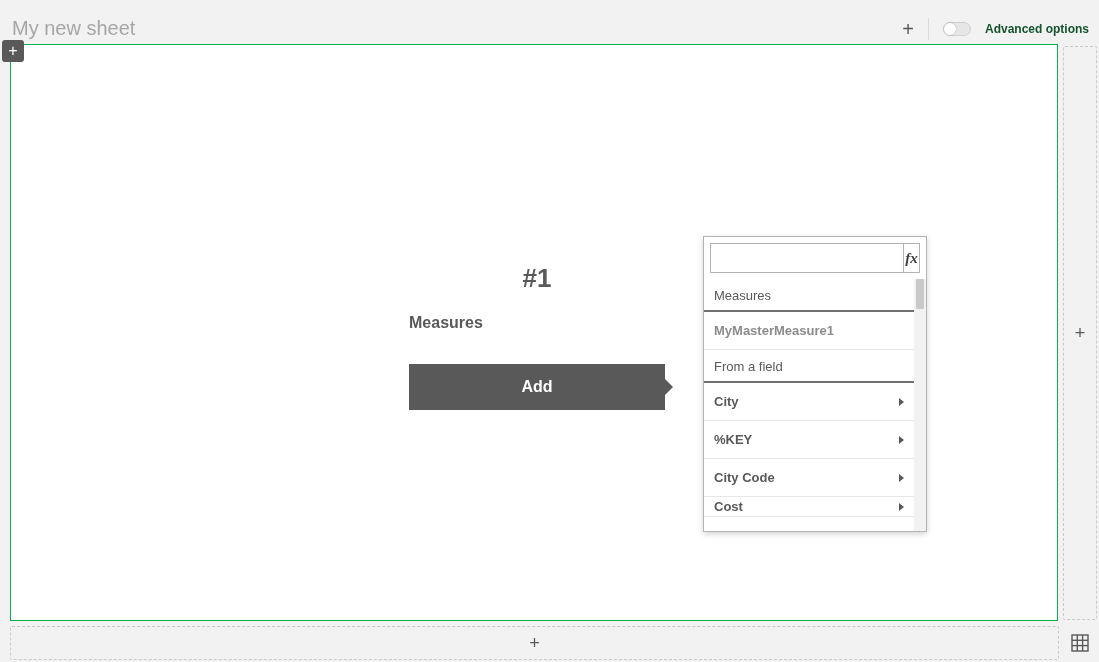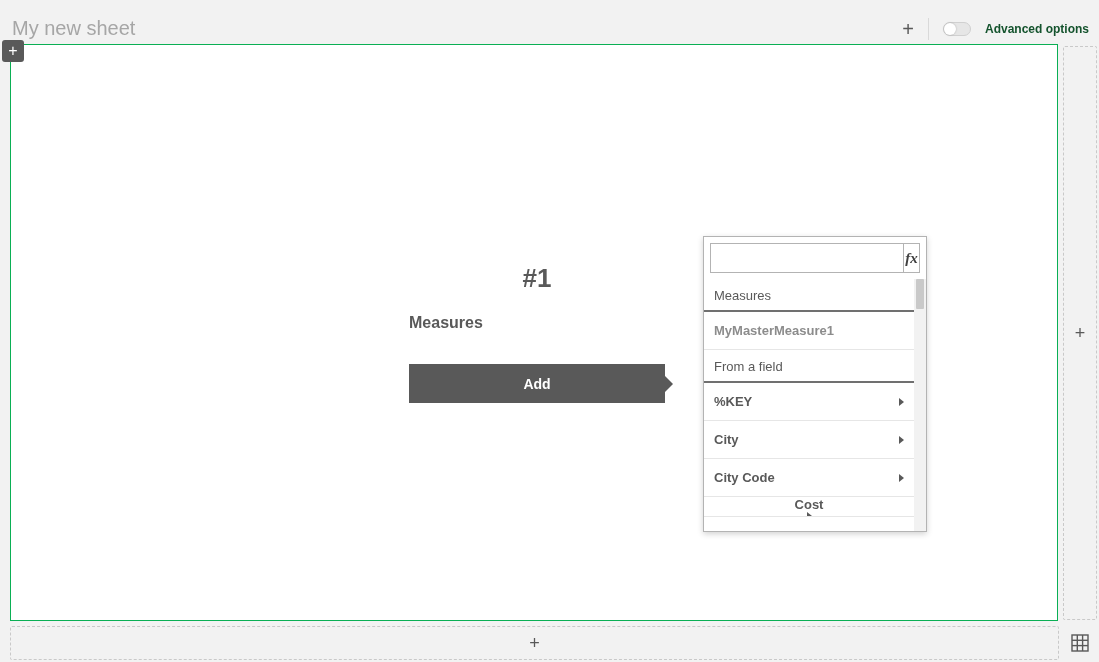--- a/index.html
+++ b/index.html
@@ -163,24 +163,24 @@
       margin-bottom: 20px;
     }
     .center-heading {
       font-size: 16px;
       font-weight: 700;
       color: #595959;
       margin-bottom: 32px;
     }
     .add-btn {
       width: 100%;
-      height: 39px;
+      height: 46px;
       background: #595959;
       color: #fff;
-      font-size: 14px;
+      font-size: 16px;
       font-weight: 600;
       border: none;
       cursor: pointer;
       position: relative;
     }
     .add-btn::after {
       content: "";
       position: absolute;
       right: -8px;
       top: 50%;
@@ -320,32 +320,32 @@
           </div>
         </div>
         <div class="pop-body">
           <div class="pop-scroll">
             <div class="pop-section">Measures</div>
             <div class="pop-item nosub">
               <span>MyMasterMeasure1</span>
             </div>
             <div class="pop-section">From a field</div>
             <div class="pop-item">
+              <span>City</span>
+              <span class="tri"></span>
+            </div>
+            <div class="pop-item">
               <span>%KEY</span>
-              <span class="tri"></span>
-            </div>
-            <div class="pop-item">
-              <span>City</span>
               <span class="tri"></span>
             </div>
             <div class="pop-item">
               <span>City Code</span>
               <span class="tri"></span>
             </div>
-            <div class="pop-item" style="height:20px;overflow:hidden;flex-direction:column;">
+            <div class="pop-item" style="height:20px;overflow:hidden;">
               <span>Cost</span>
               <span class="tri"></span>
             </div>
           </div>
           <div class="pop-scrollbar">
             <div class="pop-thumb"></div>
           </div>
         </div>
       </div>
 

